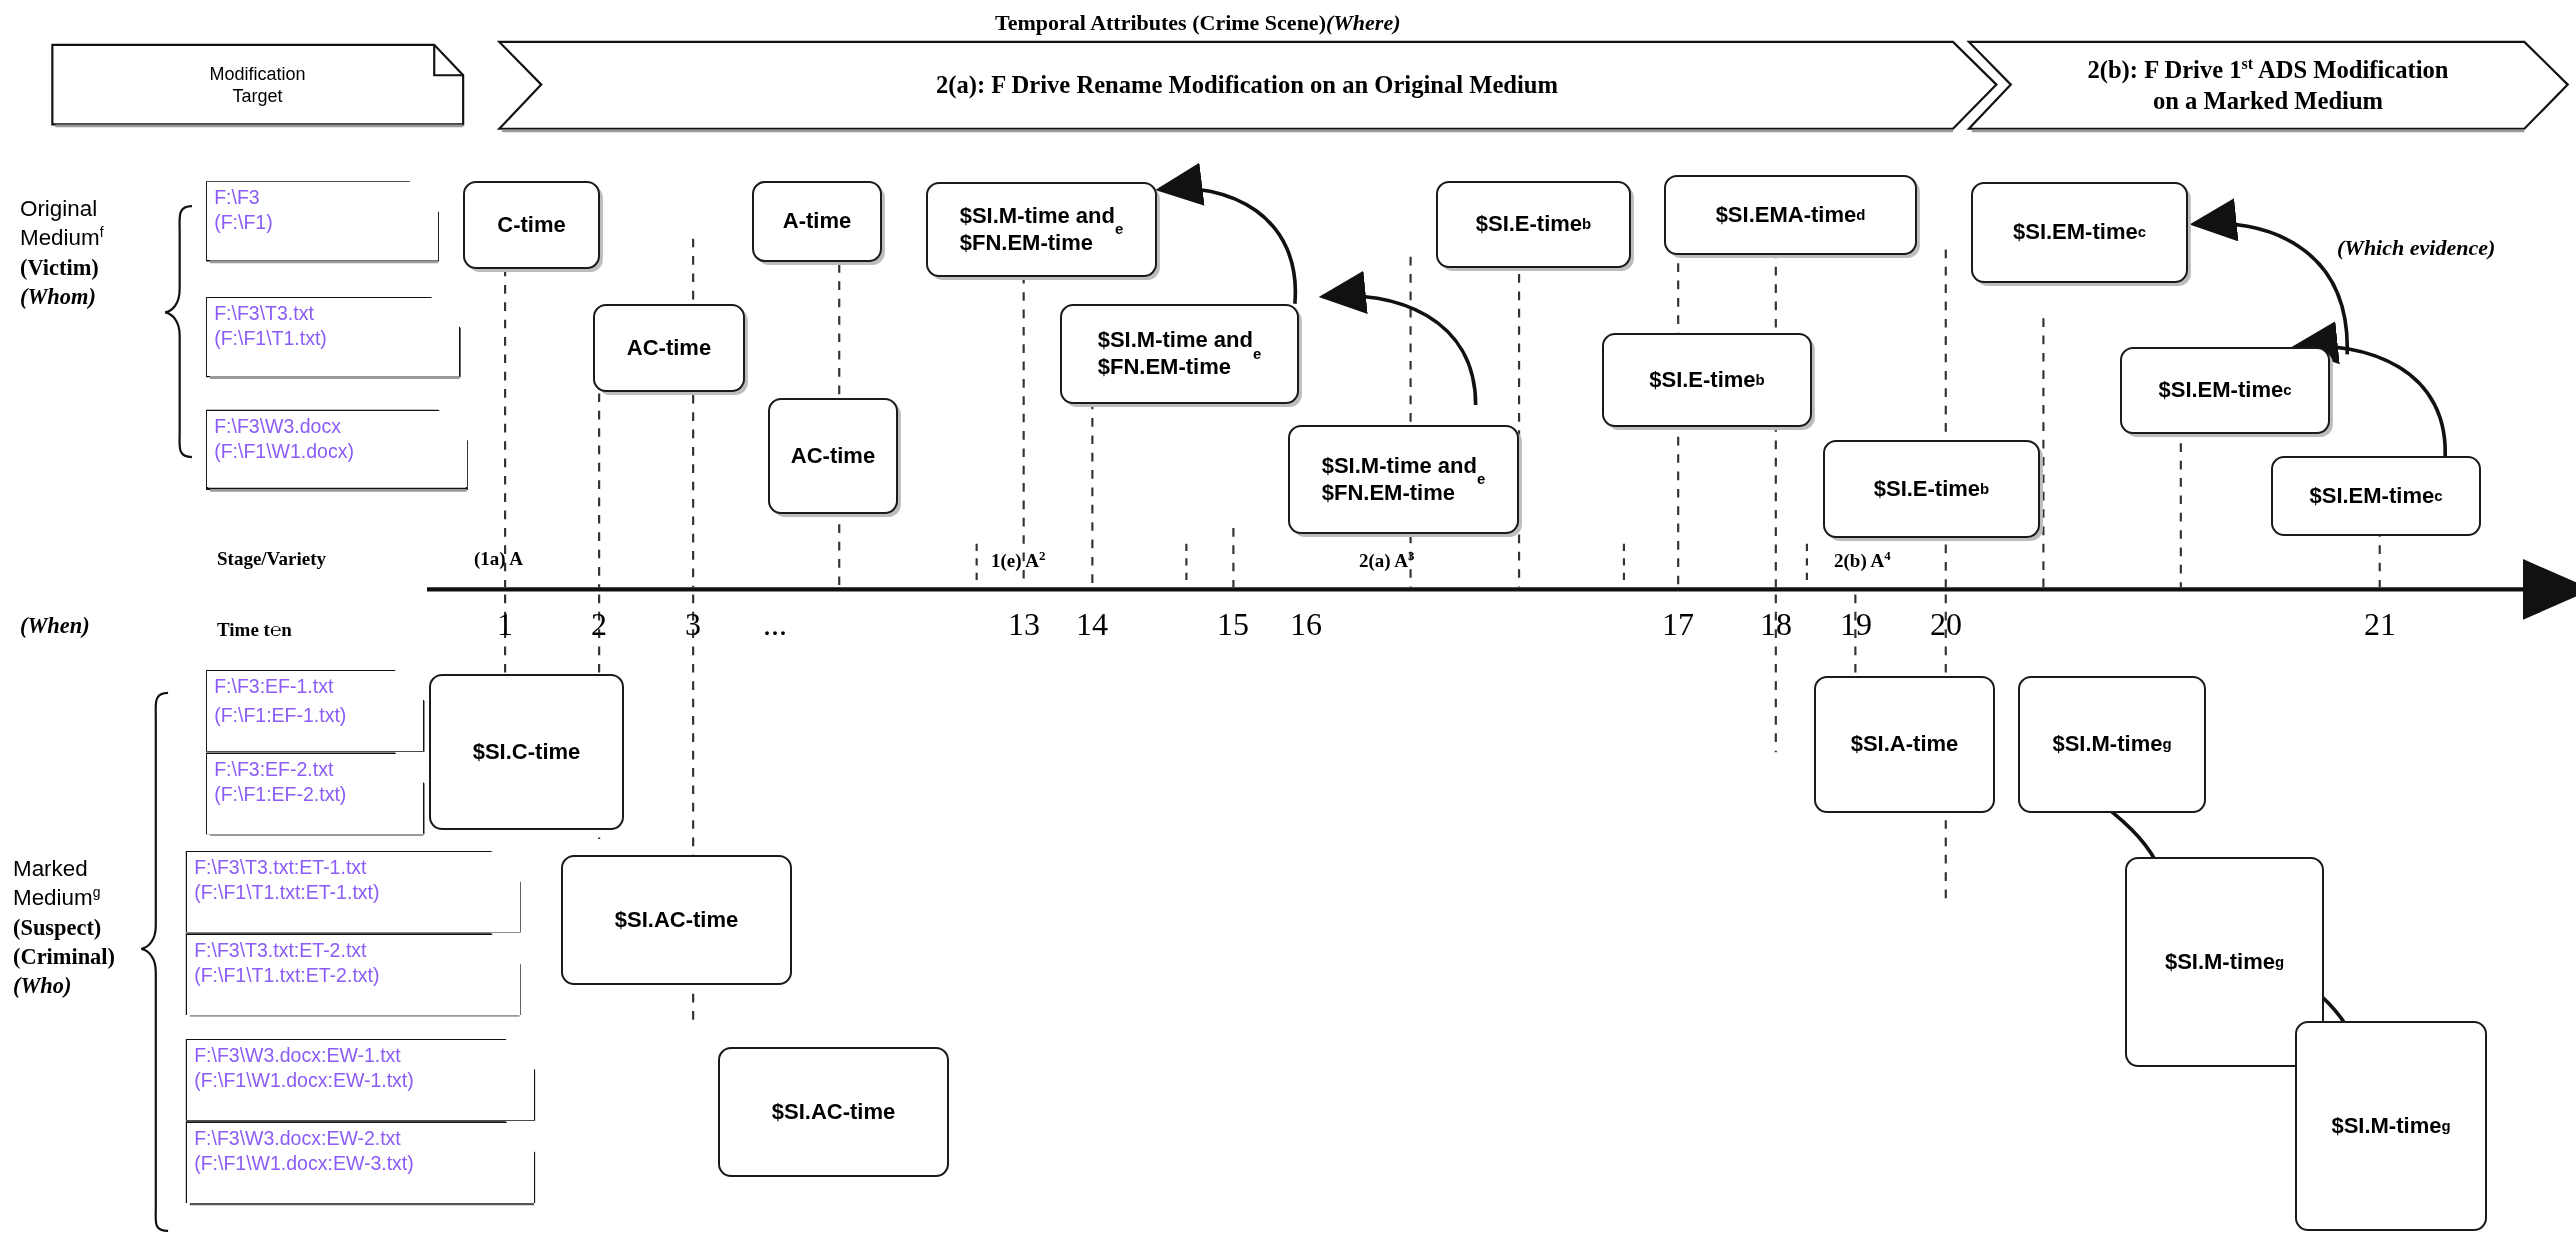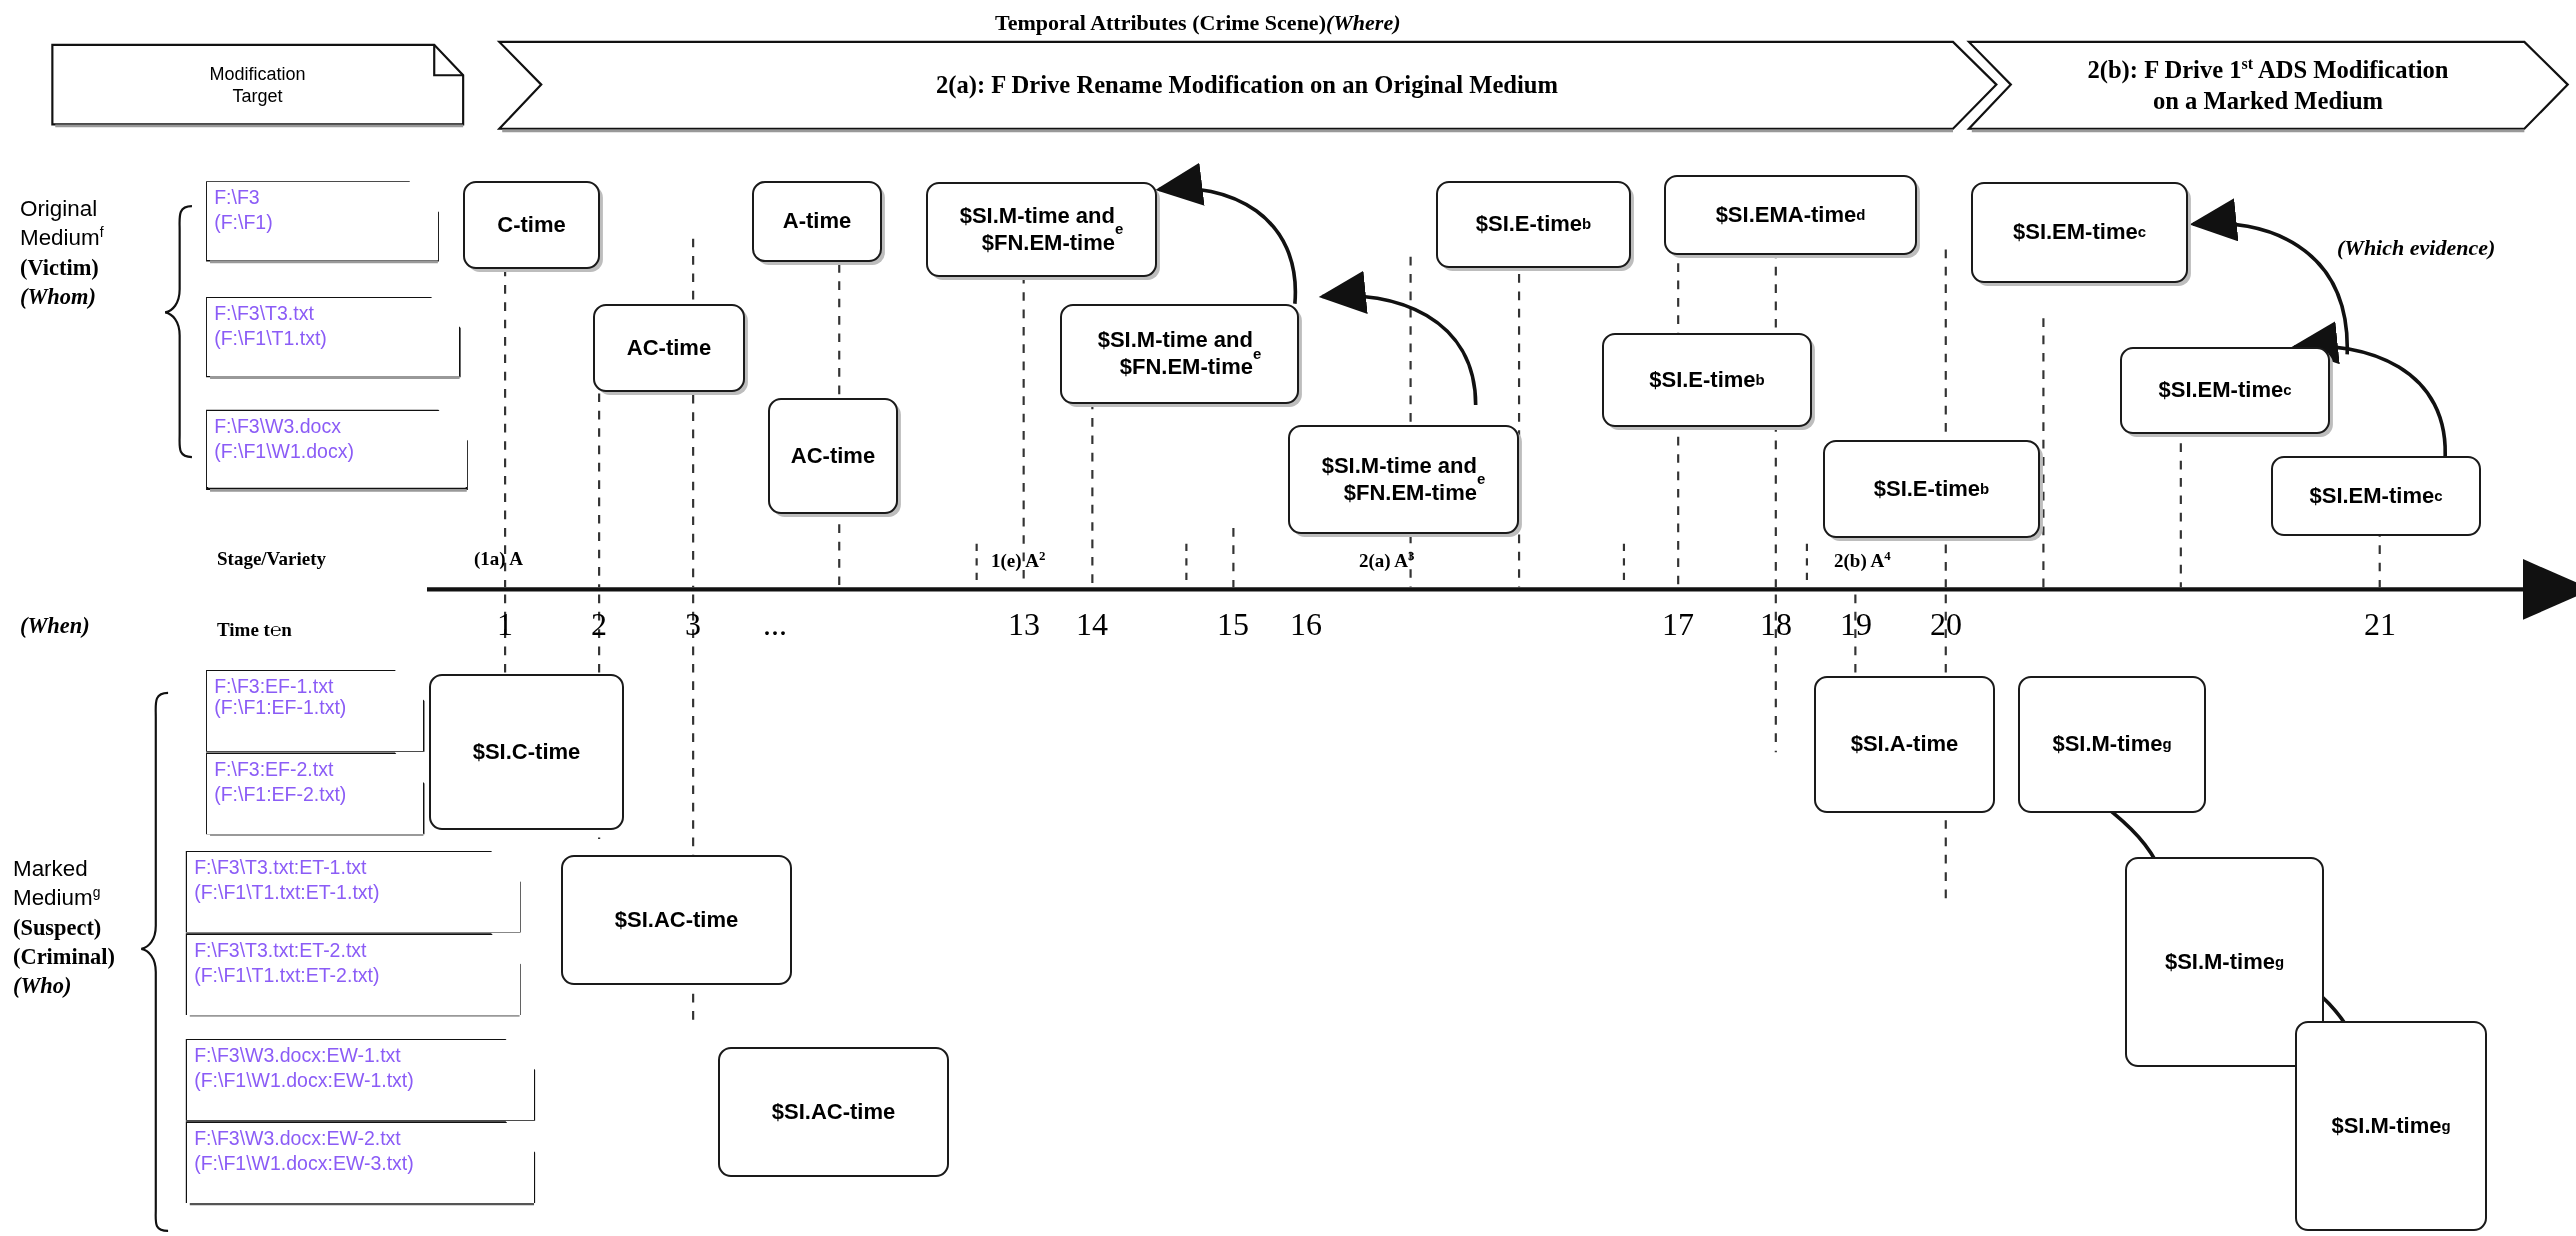--- a/index.html
+++ b/index.html
@@ -20,21 +20,21 @@
     position:absolute;left:7.2px;top:4.3px;right:7.2px;
     font-family:"Liberation Sans",sans-serif;font-size:19.5px;line-height:1.18;color:#8b5cf6;
     white-space:pre;
   }
 
   
   .tbox{
     position:absolute;box-sizing:border-box;background:#fff;
     border:2.2px solid #1a1a1a;border-radius:13px;
     box-shadow:3.6px 3.6px 0 -0.7px #bdbdbd;
-    display:flex;align-items:center;justify-content:center;text-align:right;
+    display:flex;align-items:center;justify-content:center;text-align:left;
     font-family:"Liberation Sans",sans-serif;font-weight:bold;font-size:22px;color:#000;
     line-height:1.22;padding:2.9px 5.8px;
   }
   .tbox.plain{box-shadow:none;border-width:2.2px;}
   .tbox sup{font-size:0.68em;vertical-align:super;}
 
   
   .sidelbl{
     position:absolute;font-family:"Liberation Sans",sans-serif;font-size:22.4px;
     color:#000;line-height:1.3;
@@ -272,21 +272,21 @@
     <path d="M698,1438 L698,1480 L738,1480" fill="none"></path>
 
     <path d="M258,1552 L698,1552 L738,1594 L738,1662 L258,1662 Z"></path>
     <path d="M698,1552 L698,1594 L738,1594" fill="none"></path>
     <path d="M262,1664 L738,1664" stroke="#555" stroke-width="5" fill="none"></path>
   </g>
 </svg>
 
 <div class="docnote" style="left:207px;top:671px;width:216px;height:80px;">
   <div class="dtxt">F:\F3:EF-1.txt</div>
-  <div class="dtxt" style="top:25px;">(F:\F1:EF-1.txt)</div>
+  <div class="dtxt" style="top:33px;">(F:\F1:EF-1.txt)</div>
 </div>
 <div class="docnote" style="left:207px;top:754px;width:216px;height:80px;">
   <div class="dtxt">F:\F3:EF-2.txt</div>
   <div class="dtxt" style="top:29px;">(F:\F1:EF-2.txt)</div>
 </div>
 <div class="docnote" style="left:187px;top:852px;width:333px;height:80px;">
   <div class="dtxt">F:\F3\T3.txt:ET-1.txt</div>
   <div class="dtxt" style="top:29px;">(F:\F1\T1.txt:ET-1.txt)</div>
 </div>
 <div class="docnote" style="left:187px;top:935px;width:333px;height:80px;">

